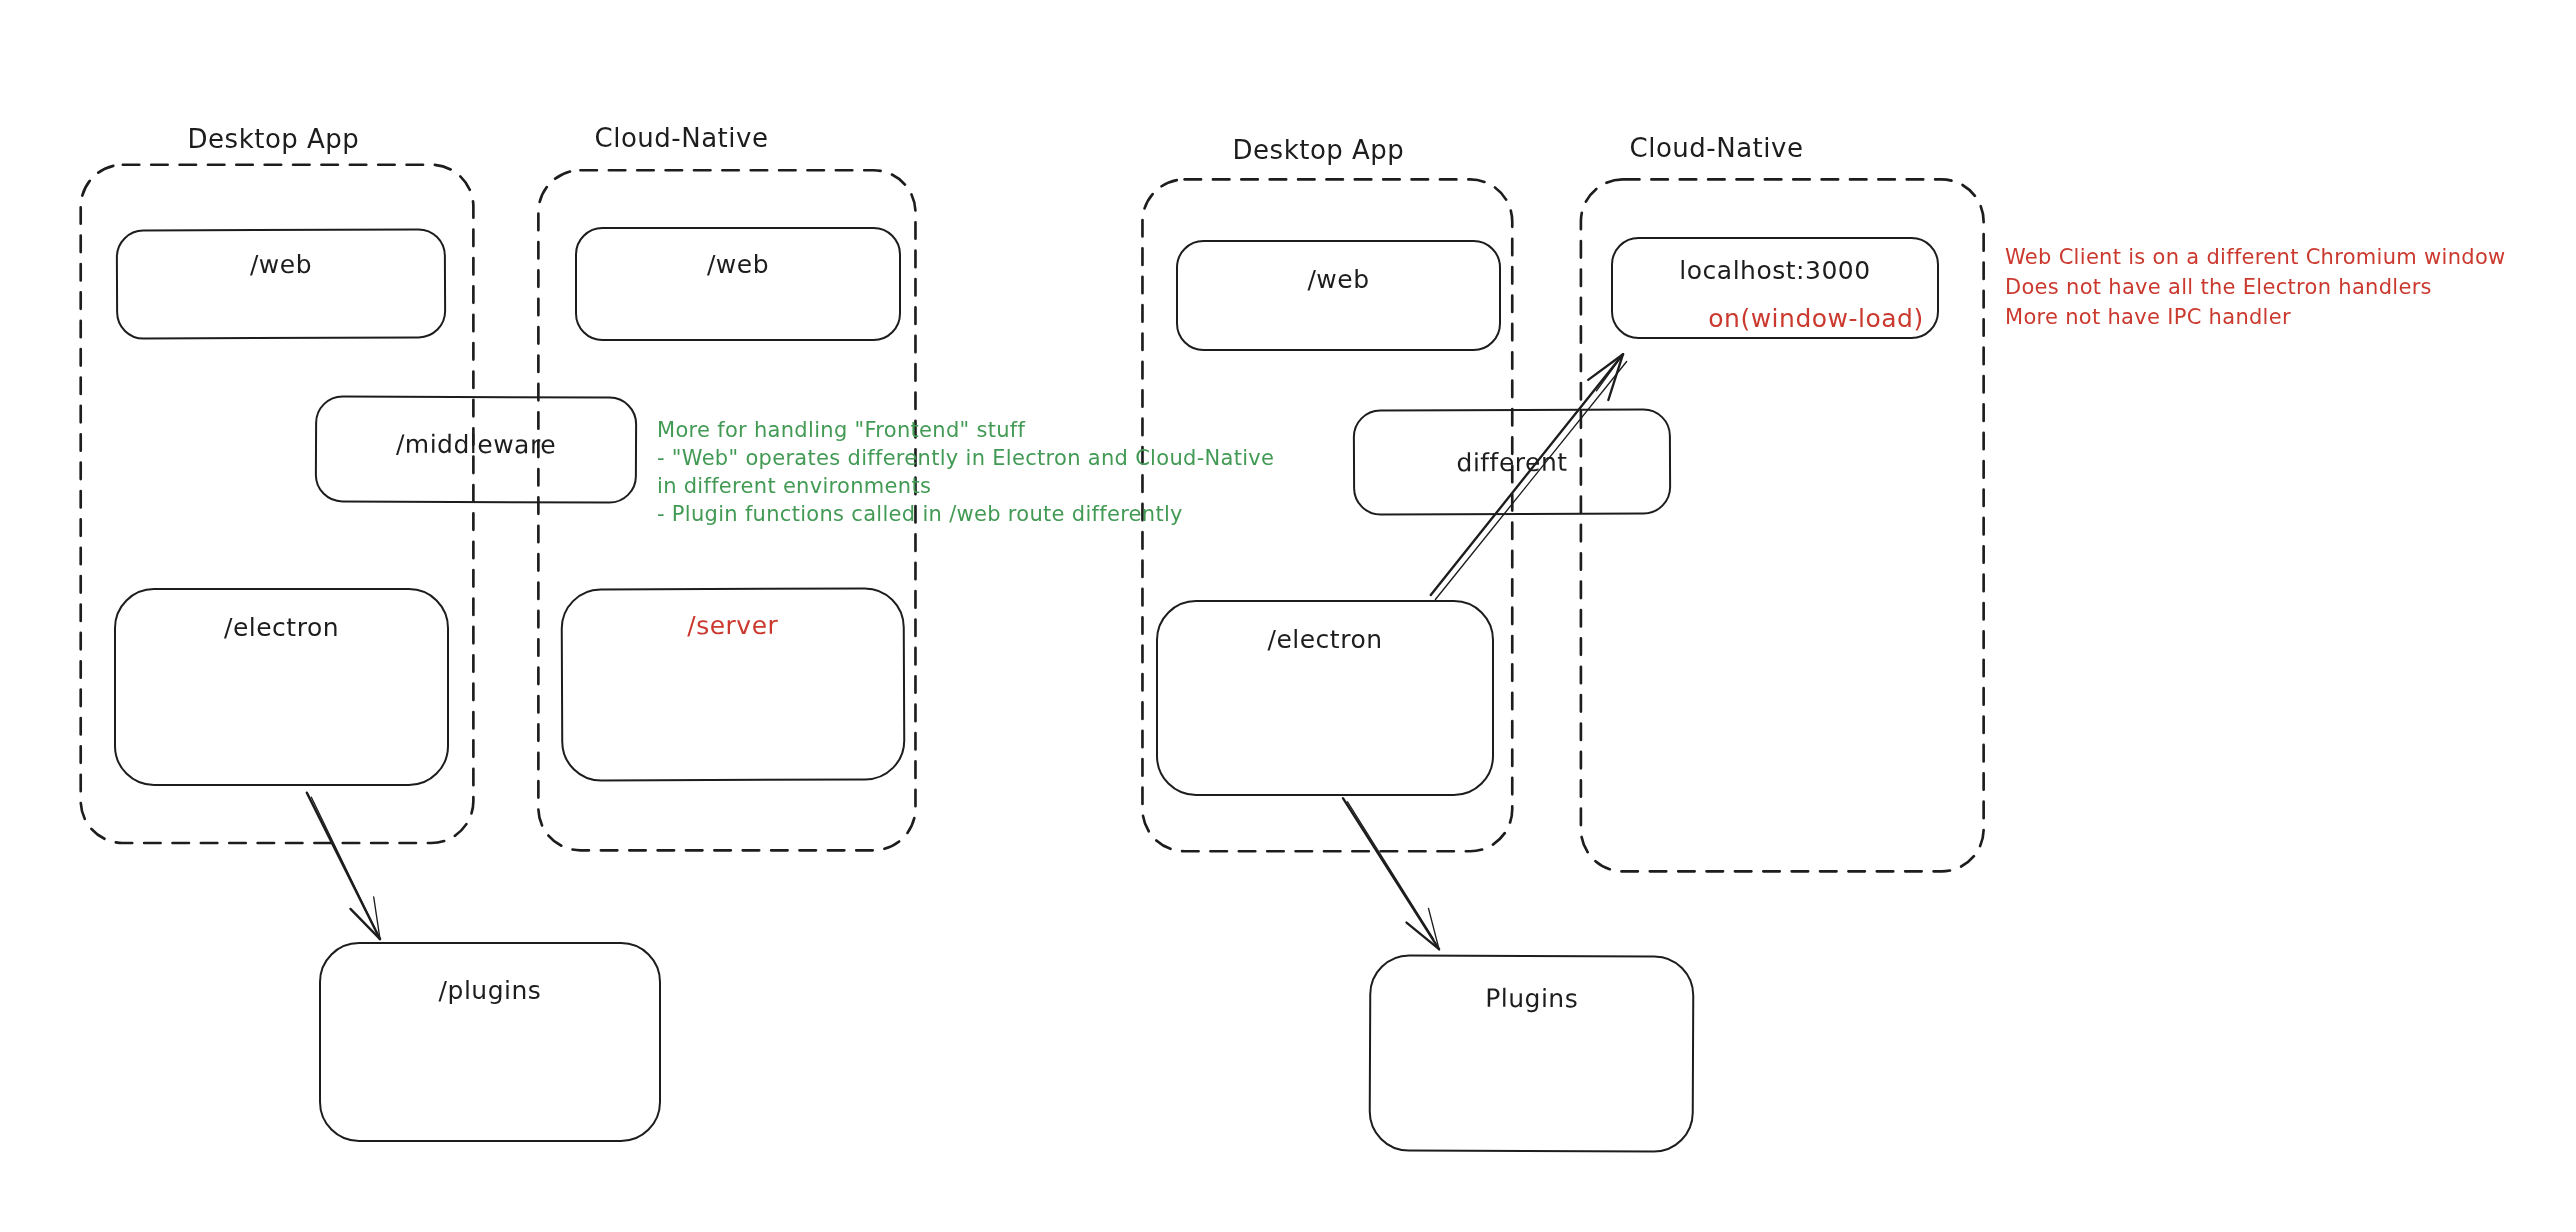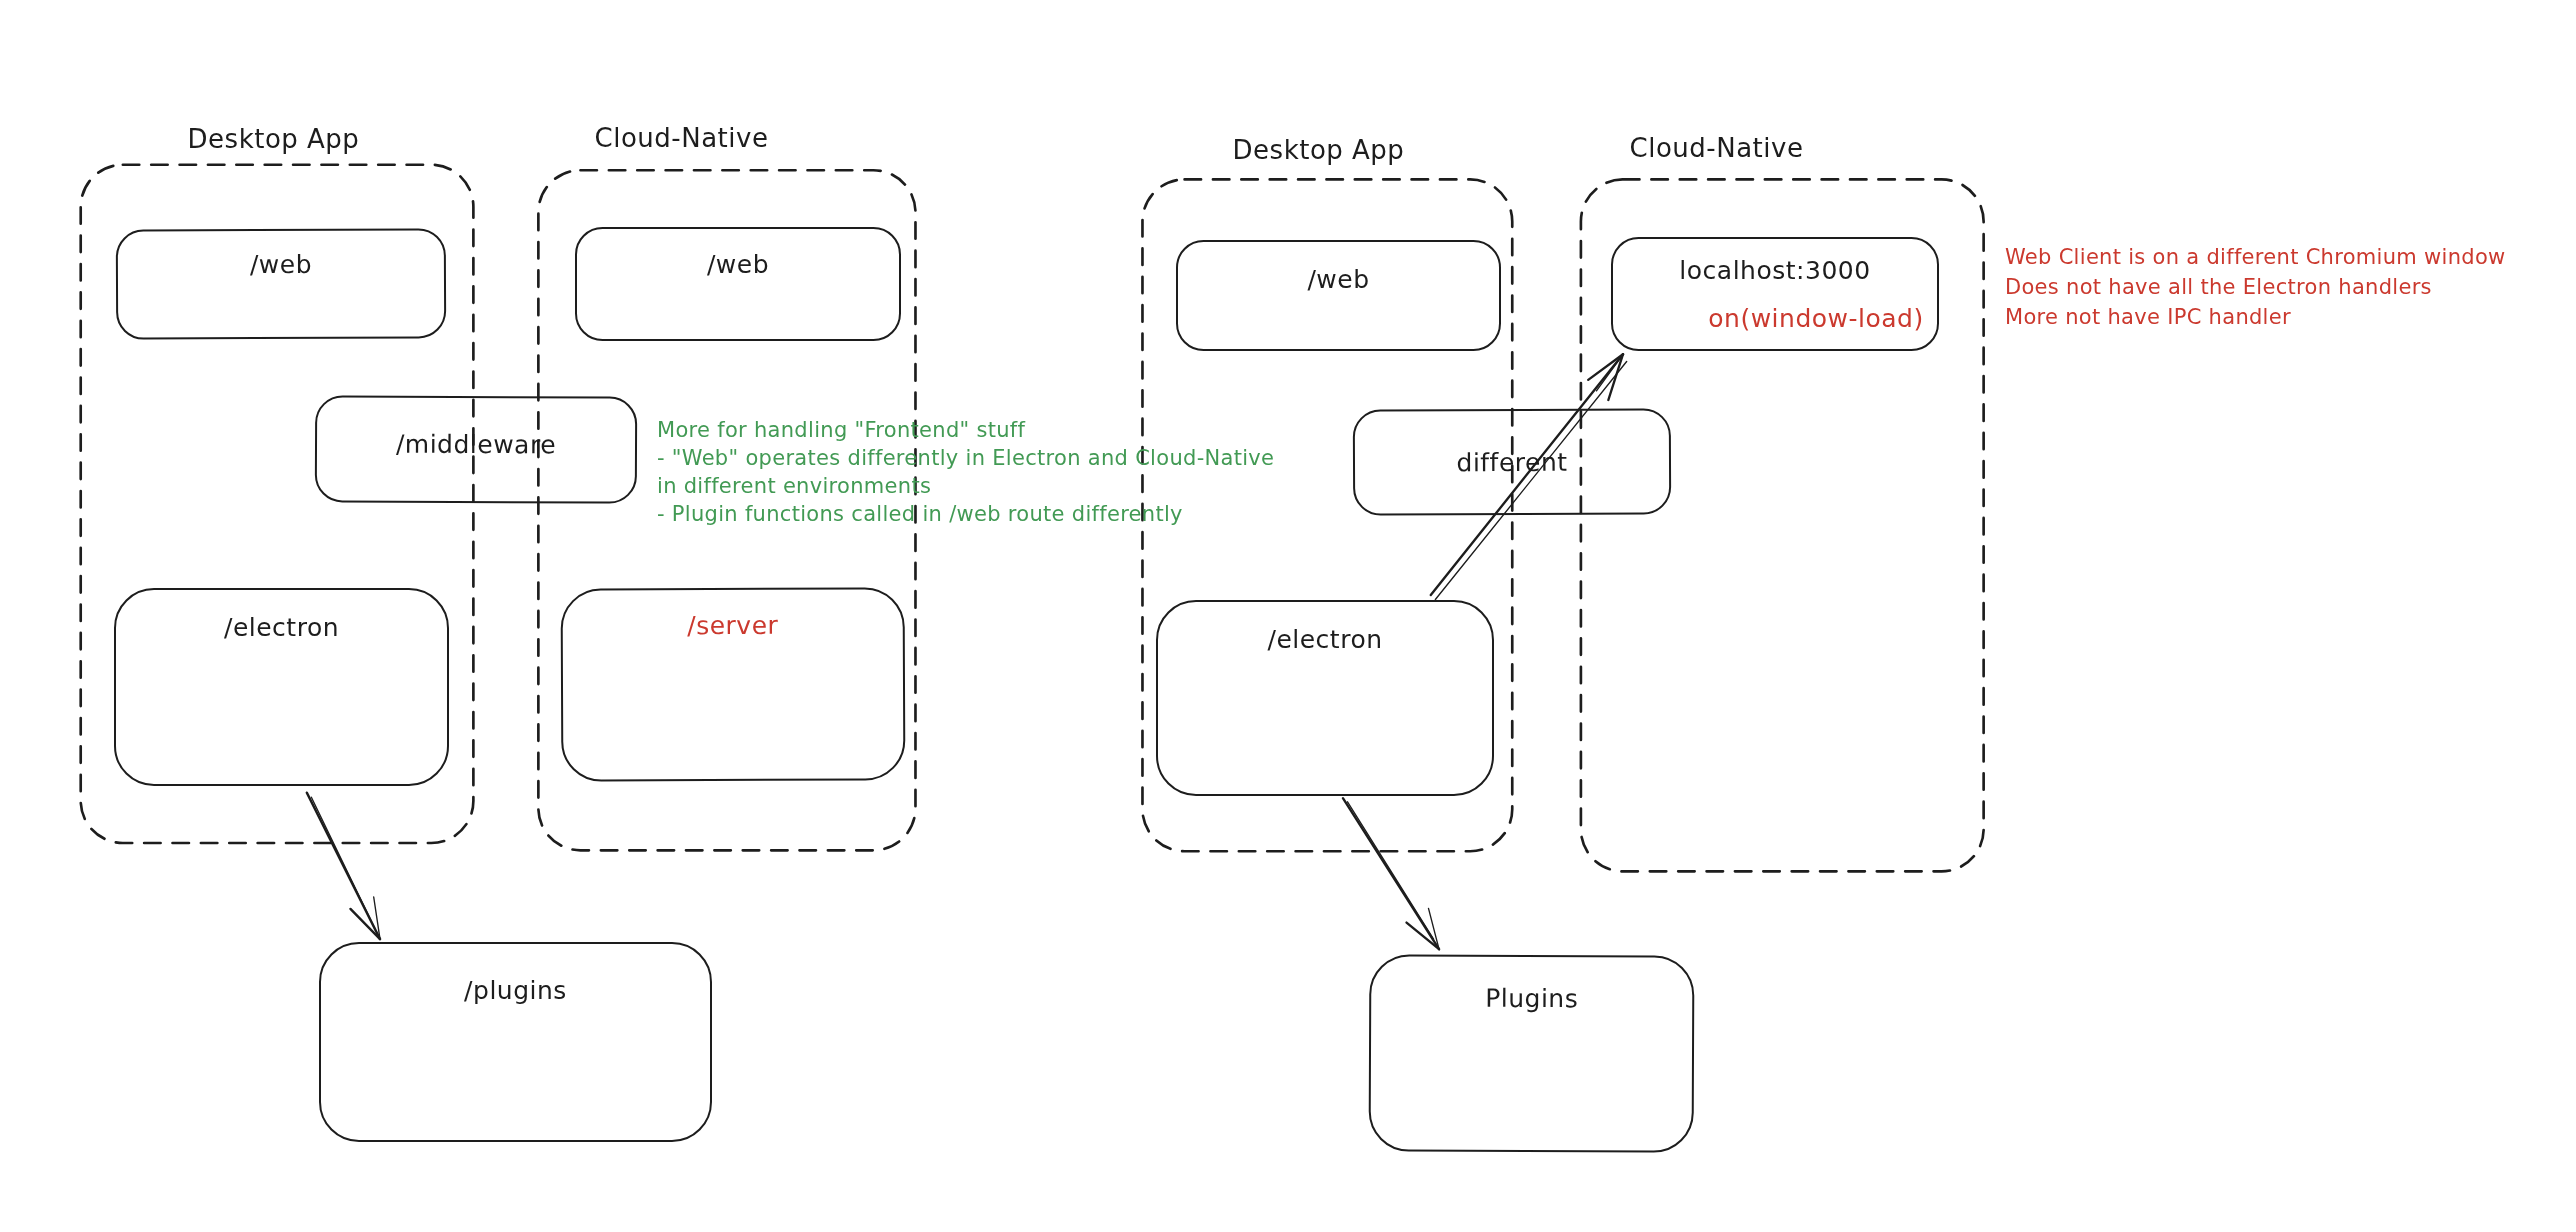--- a/index.html
+++ b/index.html
@@ -104,37 +104,37 @@
   </div>
 
   <div class="node r-lg" style="left:114px;top:588px;width:335px;height:198px;padding-top:24px">
     <div class="lbl">/electron</div>
   </div>
 
   <div class="node r-lg tilt-l" style="left:561px;top:588px;width:344px;height:193px;padding-top:22px">
     <div class="lbl red-text">/server</div>
   </div>
 
-  <div class="node r-lg" style="left:319px;top:942px;width:393px;height:200px;padding-top:33px">
+  <div class="node r-lg" style="left:319px;top:942px;width:342px;height:200px;padding-top:33px">
     <div class="lbl">/plugins</div>
   </div>
 
   <div class="node r-sm" style="left:1176px;top:240px;width:325px;height:111px;padding-top:24px">
     <div class="lbl">/web</div>
   </div>
 
   <div class="node r-sm tilt-l" style="left:1353px;top:409px;width:318px;height:106px;padding-top:38px">
     <div class="lbl">different</div>
   </div>
 
   <div class="node r-lg" style="left:1156px;top:600px;width:338px;height:196px;padding-top:24px">
     <div class="lbl">/electron</div>
   </div>
 
-  <div class="node r-sm" style="left:1611px;top:237px;width:328px;height:114px;padding-top:18.3px">
+  <div class="node r-sm" style="left:1611px;top:237px;width:328px;height:102px;padding-top:18.3px">
     <div class="lbl">localhost:3000</div>
     <span class="lbl red-text sub-line">on(window-load)</span>
   </div>
 
   <div class="node r-lg tilt-r" style="left:1369px;top:955px;width:325px;height:197px;padding-top:27.5px">
     <div class="lbl">Plugins</div>
   </div>
 
   <div class="note note-green" style="left:657px;top:416px">
     <div>More for handling "Frontend" stuff</div>

